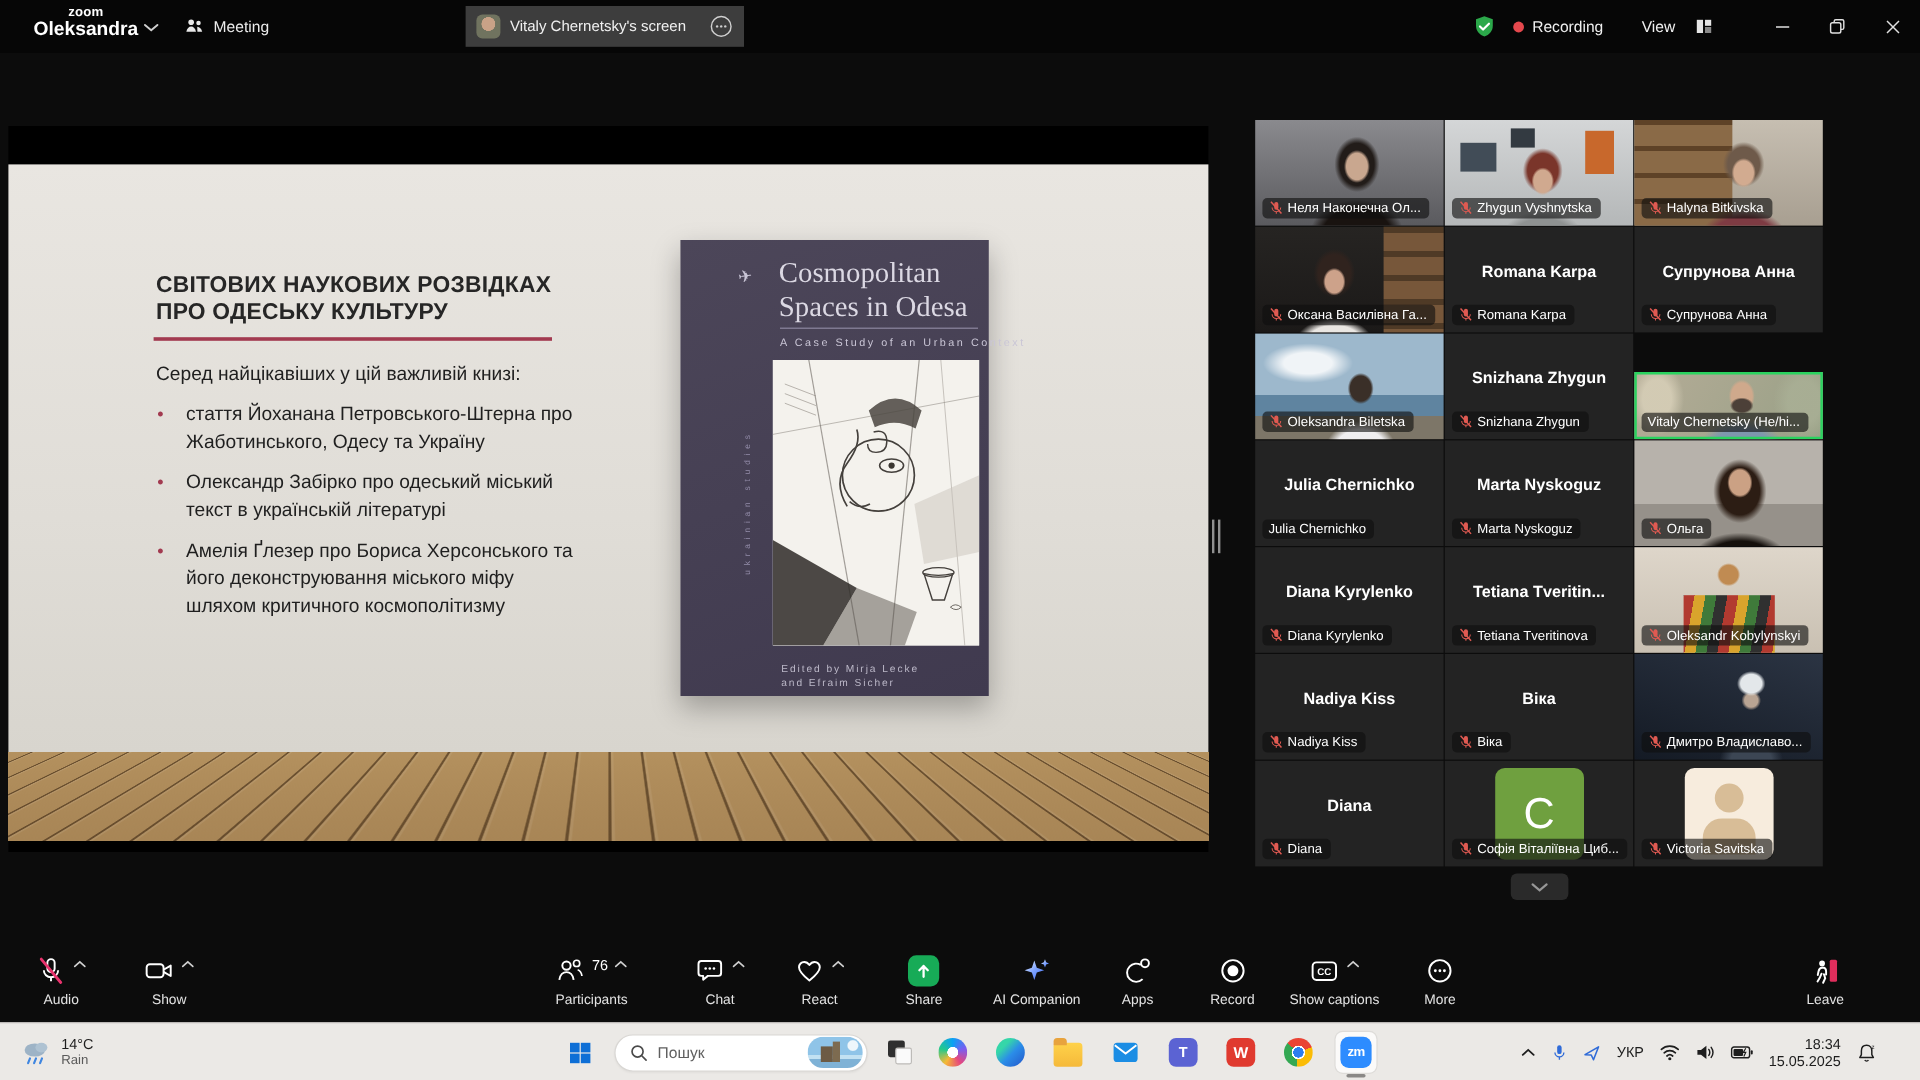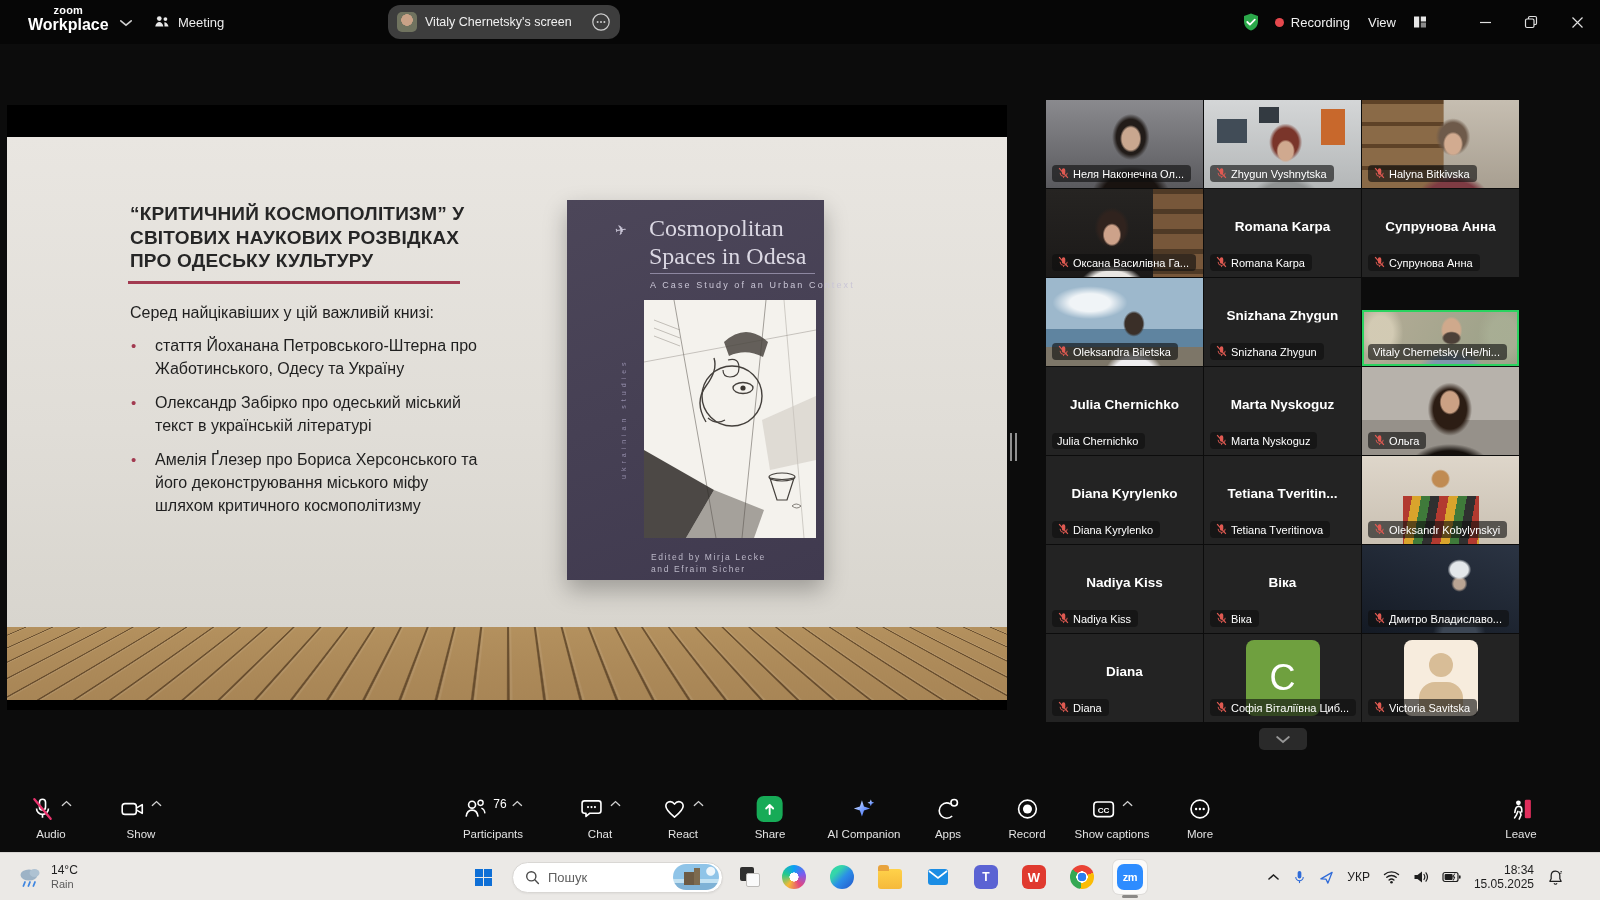--- a/index.html
+++ b/index.html
@@ -8,25 +8,25 @@
   svg{display:block;}
 
   
   .titlebar{position:absolute;left:0;top:0;width:1600px;height:44px;background:#060606;}
   .logo{position:absolute;left:28px;top:5px;line-height:1;cursor:default;text-align:center;}
   .logo .lt{display:block;font-size:11px;font-weight:700;color:#fff;letter-spacing:.2px;}
   .logo .lm{display:block;font-size:16px;font-weight:600;color:#fff;margin-top:1px;}
   .logo-chev{position:absolute;left:119px;top:19px;color:#cfcfcf;}
   .tab-meeting{position:absolute;left:153px;top:10px;display:flex;align-items:center;gap:7px;height:24px;}
   .tab-meeting span{font-size:13px;color:#ececec;}
-  .tab-share{position:absolute;left:388px;top:5px;width:232px;height:34px;background:#3d3d3d;border-radius:12px;display:flex;align-items:center;gap:8px;padding:0 9px;}
+  .tab-share{position:absolute;left:388px;top:5px;width:232px;height:34px;background:#3d3d3d;border-radius:0;display:flex;align-items:center;gap:8px;padding:0 9px;}
   .tab-avatar{width:20px;height:20px;border-radius:5px;flex:none;background:radial-gradient(circle at 50% 40%,#c9a287 0 36%,#70735f 38% 100%);}
   .tab-share span{font-size:12.5px;color:#f0f0f0;white-space:nowrap;overflow:hidden;flex:1;}
   .tb-right{position:absolute;right:0;top:0;height:44px;display:flex;align-items:center;}
-  .rec-group{display:flex;align-items:center;gap:7px;margin-right:18px;}
+  .rec-group{display:flex;align-items:center;gap:7px;margin-right:32px;}
   .rec-dot{width:9px;height:9px;border-radius:50%;background:#e5484d;}
   .rec-group span{font-size:13px;color:#f0f0f0;}
   .view-group{display:flex;align-items:center;gap:16px;margin-right:34px;}
   .view-group span{font-size:13px;color:#f0f0f0;}
   .winbtn{width:46px;height:44px;display:flex;align-items:center;justify-content:center;}
   .shield-wrap{margin-right:14px;}
 
   
   .share-area{position:absolute;left:7px;top:105px;width:1000px;height:605px;background:#000;}
   .wall{position:absolute;left:0;top:32px;width:100%;height:490px;background:linear-gradient(180deg,#e9e6e1 0%,#e0ddd7 60%,#d8d5ce 100%);}
@@ -189,21 +189,21 @@
       <polyline points="1.8,1.8 7,6.2 12.2,1.8" fill="none" stroke="currentColor" stroke-width="1.6" stroke-linecap="round"></polyline>
     </symbol>
   </defs>
 </svg>
 
 <div class="screen">
 
   <div class="titlebar">
     <div class="logo">
       <span class="lt">zoom</span>
-      <span class="lm">Workplace</span>
+      <span class="lm">Oleksandra</span>
     </div>
     <svg class="logo-chev" width="14" height="8">
         <use href="#sym-chevdown"></use>
       </svg>
     <div class="tab-meeting">
       <svg width="18" height="18" viewBox="0 0 20 20">
         <circle cx="7" cy="6.2" r="2.6" fill="#e8e8e8"></circle>
           <path d="M2.5 15c.6-3.2 2.4-5 4.5-5s3.9 1.8 4.5 5z" fill="#e8e8e8"></path>
         <circle cx="13.8" cy="6.8" r="2.1" fill="#e8e8e8"></circle>
           <path d="M12.6 10.4c2.3.1 4 1.8 4.6 4.6h-4.4z" fill="#e8e8e8"></path>
@@ -258,21 +258,21 @@
     </div>
   </div>
 
   <div class="share-area">
     <div class="wall"></div>
     <div class="floor">
         <div class="floor-planks"></div>
       </div>
 
     <div class="s-title">
-      <span>“КРИТИЧНИЙ КОСМОПОЛІТИЗМ” У</span><br>
+      <br>
       <span>СВІТОВИХ НАУКОВИХ РОЗВІДКАХ</span><br>
       <span>ПРО ОДЕСЬКУ КУЛЬТУРУ</span>
     </div>
     <div class="s-rule"></div>
     <div class="s-intro">Серед найцікавіших у цій важливій книзі:</div>
     <ul class="s-bullets">
       <li><span class="dot">•</span><span>стаття Йоханана Петровського-Штерна про Жаботинського, Одесу та Україну</span></li>
       <li><span class="dot">•</span><span>Олександр Забірко про одеський міський текст в українській літературі</span></li>
       <li><span class="dot">•</span><span>Амелія Ґлезер про Бориса Херсонського та його деконструювання міського міфу шляхом критичного космополітизму</span></li>
     </ul>

